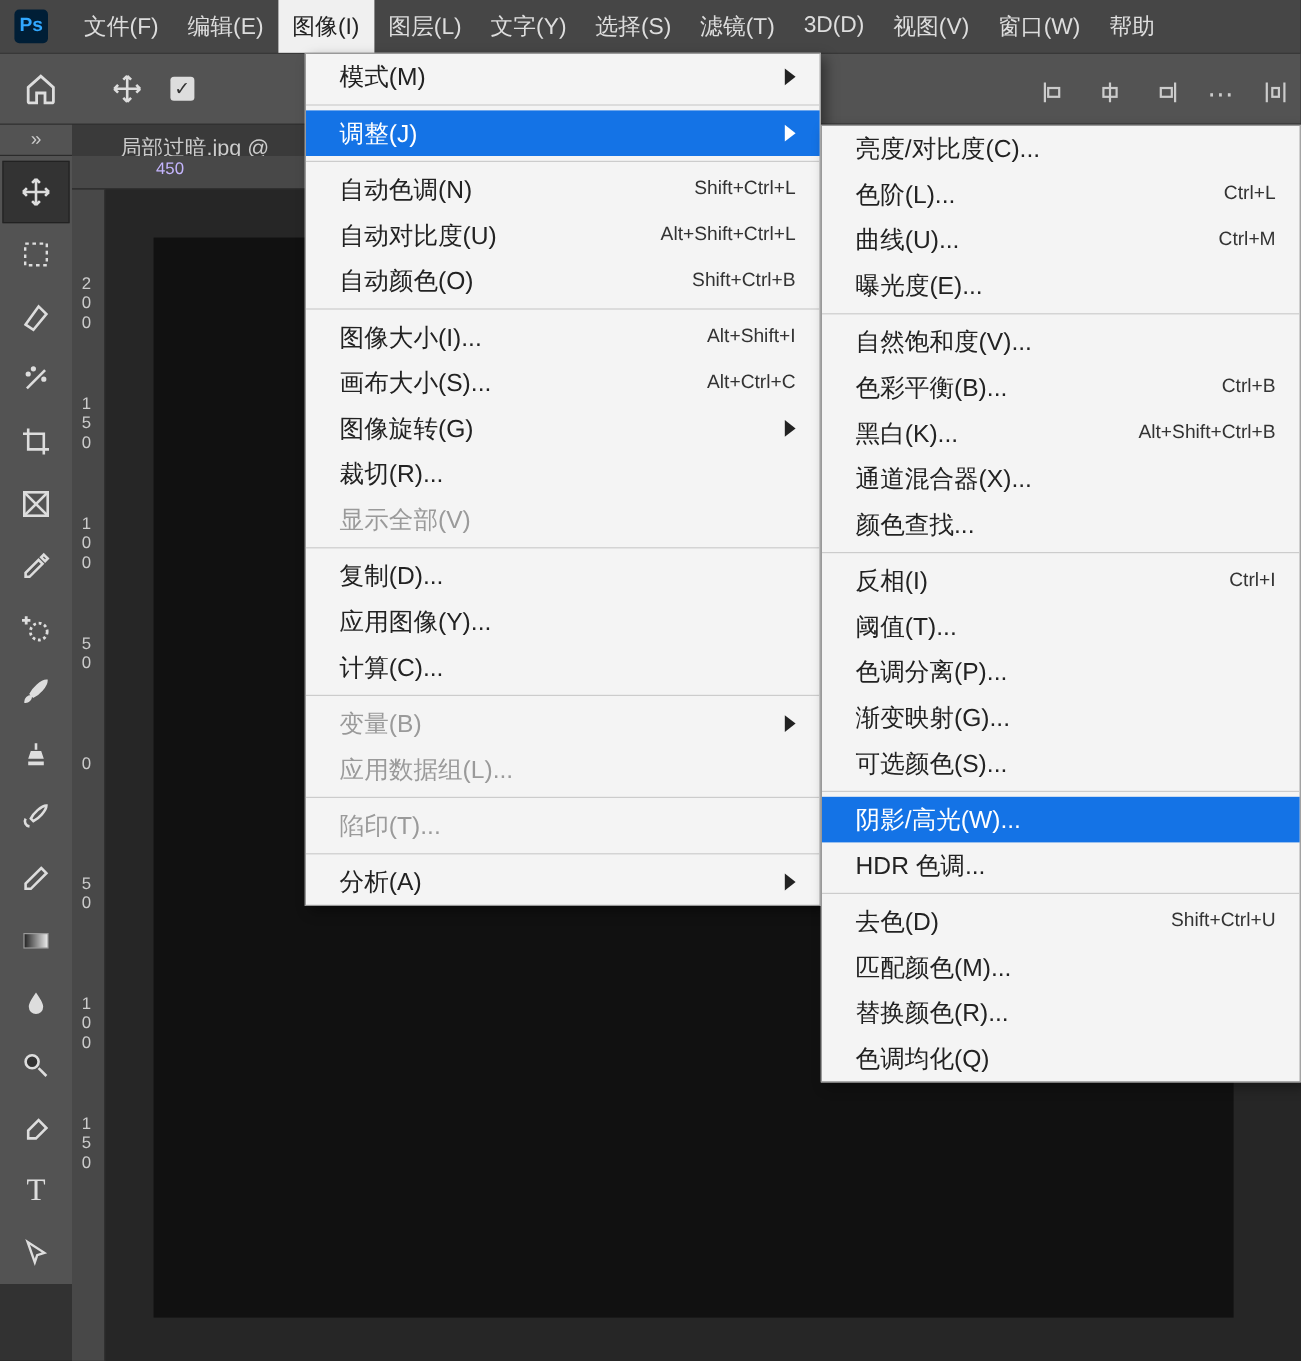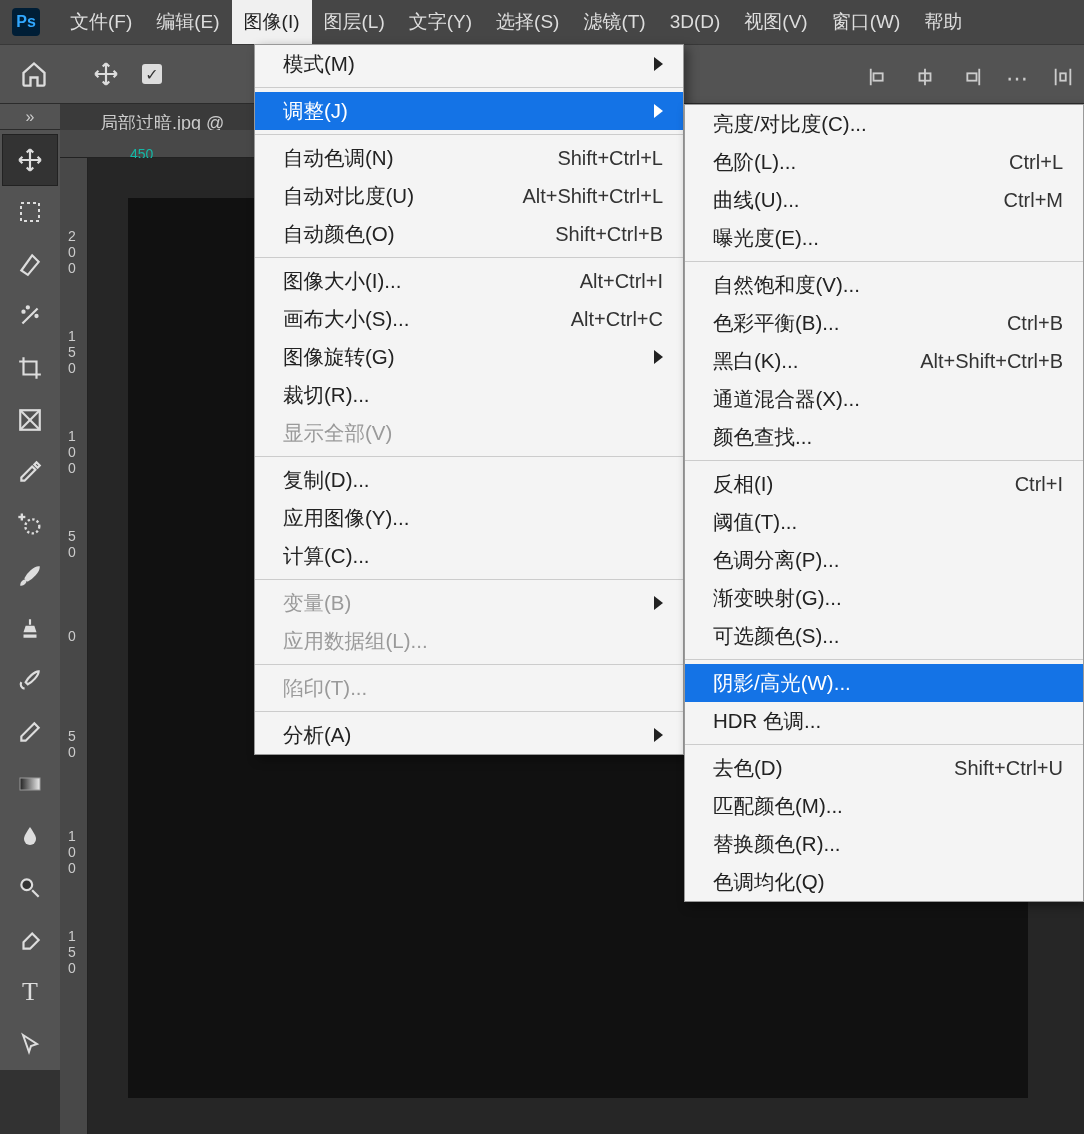--- a/index.html
+++ b/index.html
@@ -121,21 +121,21 @@
 
 .ruler-h {
   position: absolute;
   left: 60px; top: 130px;
   right: 0; height: 28px;
   background: #484848;
   border-bottom: 1px solid #222;
 }
 .ruler-h .tick {
   position: absolute; top: 2px;
-  color: #14b8a6; font-size: 14px; margin-top: 14px;
+  color: #c4b5fd; font-size: 14px;
 }
 .ruler-v {
   position: absolute;
   left: 60px; top: 158px;
   width: 28px; bottom: 0;
   background: #484848;
   border-right: 1px solid #222;
 }
 .ruler-v .vtick {
   position: absolute; left: 4px;
@@ -172,21 +172,21 @@
   align-items: center;
   justify-content: space-between;
   padding: 8px 20px 8px 28px;
   height: 38px;
   white-space: nowrap;
   gap: 14px;
 }
 .menu-item .shortcut {
   color: #333;
   margin-left: 40px;
-  font-size: 20px;
+  font-size: 16px;
 }
 .menu-item.disabled { color: #9a9a9a; }
 .menu-item.highlight {
   background: #1473e6;
   color: #fff;
 }
 .menu-item .arrow {
   width: 0; height: 0;
   border-top: 7px solid transparent;
   border-bottom: 7px solid transparent;
@@ -429,21 +429,21 @@
       <span>自动对比度(U)</span>
       <span class="shortcut">Alt+Shift+Ctrl+L</span>
     </div>
     <div class="menu-item">
       <span>自动颜色(O)</span>
       <span class="shortcut">Shift+Ctrl+B</span>
     </div>
     <div class="menu-sep"></div>
     <div class="menu-item">
       <span>图像大小(I)...</span>
-      <span class="shortcut">Alt+Ctrl+I</span>
+      <span class="shortcut">Alt+Shift+I</span>
     </div>
     <div class="menu-item">
       <span>画布大小(S)...</span>
       <span class="shortcut">Alt+Ctrl+C</span>
     </div>
     <div class="menu-item">
       <span>图像旋转(G)</span>
       <span class="arrow"></span>
     </div>
     <div class="menu-item">

